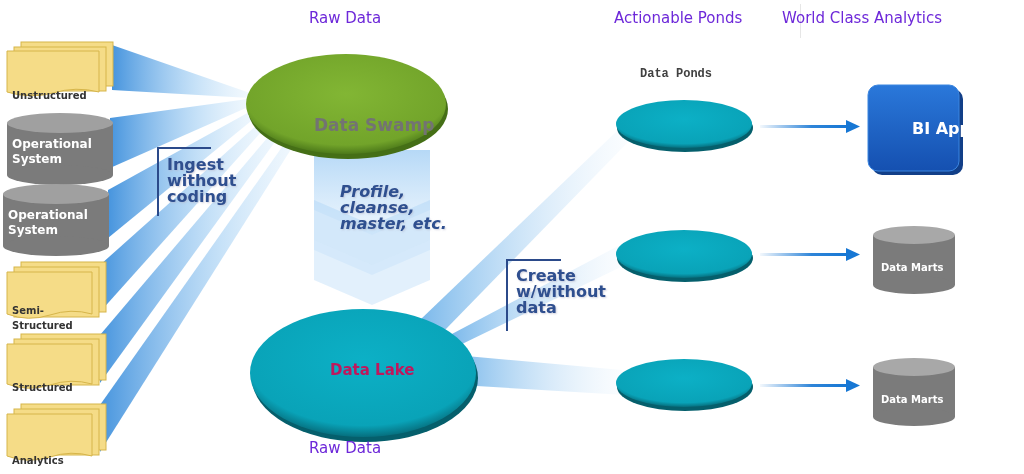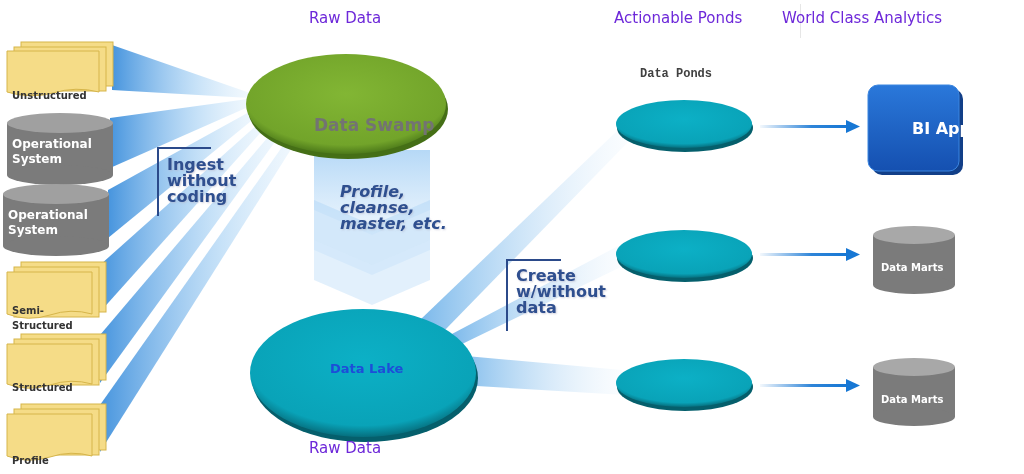--- a/index.html
+++ b/index.html
@@ -161,28 +161,28 @@
 </svg>
 
 <div class="hdr" style="left:309px;top:9px;">Raw Data</div>
 <div class="hdr" style="left:614px;top:9px;">Actionable Ponds</div>
 <div class="divider"></div>
 <div class="hdr" style="left:782px;top:9px;">World Class Analytics</div>
 <div class="hdr" style="left:309px;top:439px;">Raw Data</div>
 <div class="lbl" style="left:640px;top:67px;font-size:12px;font-weight:bold;color:#404040;font-family:Liberation Mono, monospace;">Data Ponds</div>
 
 <div class="lbl" style="left:314px;top:92px;font-size:17px;font-weight:bold;color:#737373;margin-top:23px;">Data Swamp</div>
-<div class="lbl" style="left:330px;top:361px;font-size:13px;font-weight:bold;color:#1d4ed8;">Data Lake</div>
+<div class="lbl" style="left:330px;top:361px;font-size:15px;font-weight:bold;color:#be185d;">Data Lake</div>
 
 <div class="src-label" style="left:12px;top:63px;"><span>Unstructured</span></div>
 <div class="cyl-label" style="left:12px;top:137px;"><span>Operational</span><br><span>System</span></div>
 <div class="cyl-label" style="left:8px;top:208px;"><span>Operational</span><br><span>System</span></div>
 <div class="src-label" style="left:12px;top:278px;"><span>Semi-</span><br><span>Structured</span></div>
 <div class="src-label" style="left:12px;top:355px;"><span>Structured</span></div>
-<div class="src-label" style="left:12px;top:428px;"><span>Profile</span></div>
+<div class="src-label" style="left:12px;top:428px;"><span>Analytics</span></div>
 
 <div class="bracket" style="left:157px;top:147px;width:52px;height:67px;"></div>
 <div class="note" style="left:167px;top:157px;"><span>Ingest</span><br><span>without</span><br><span>coding</span></div>
 
 <div class="note" style="left:340px;top:184px;font-style:italic;"><span>Profile,</span><br><span>cleanse,</span><br><span>master, etc.</span></div>
 
 <div class="bracket" style="left:506px;top:259px;width:53px;height:70px;"></div>
 <div class="note" style="left:516px;top:268px;"><span>Create</span><br><span>w/without</span><br><span>data</span></div>
 
 <div class="lbl" style="left:912px;top:119px;font-size:16px;font-weight:bold;color:#fff;">BI Apps</div>

